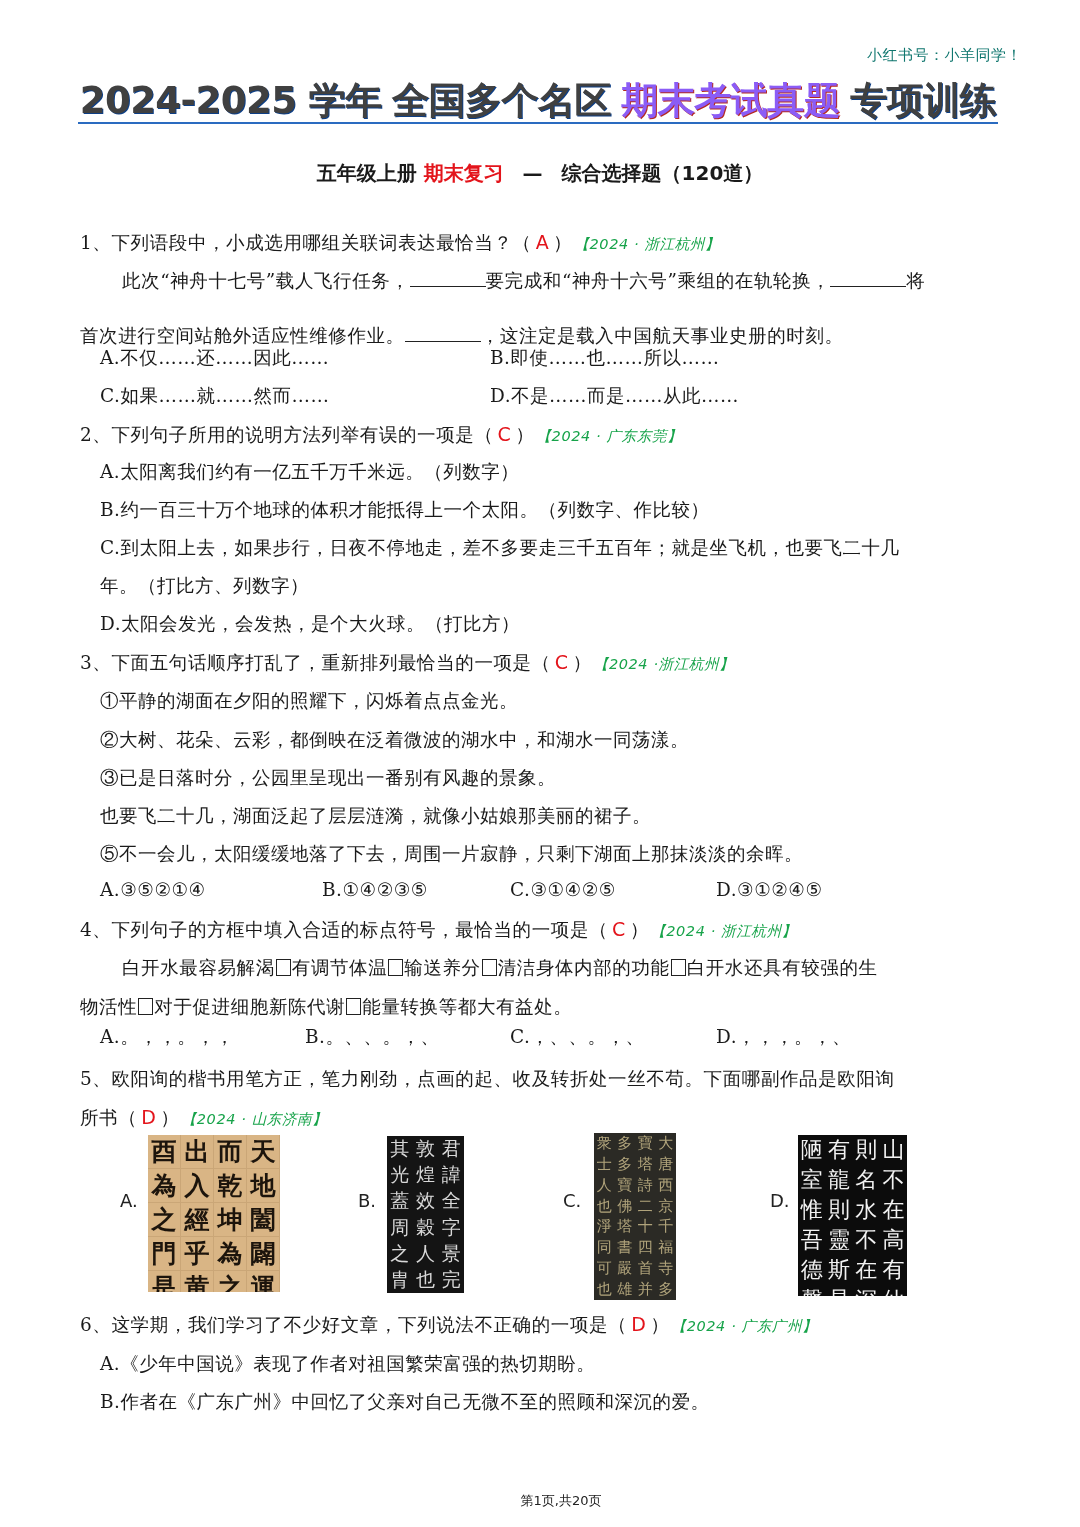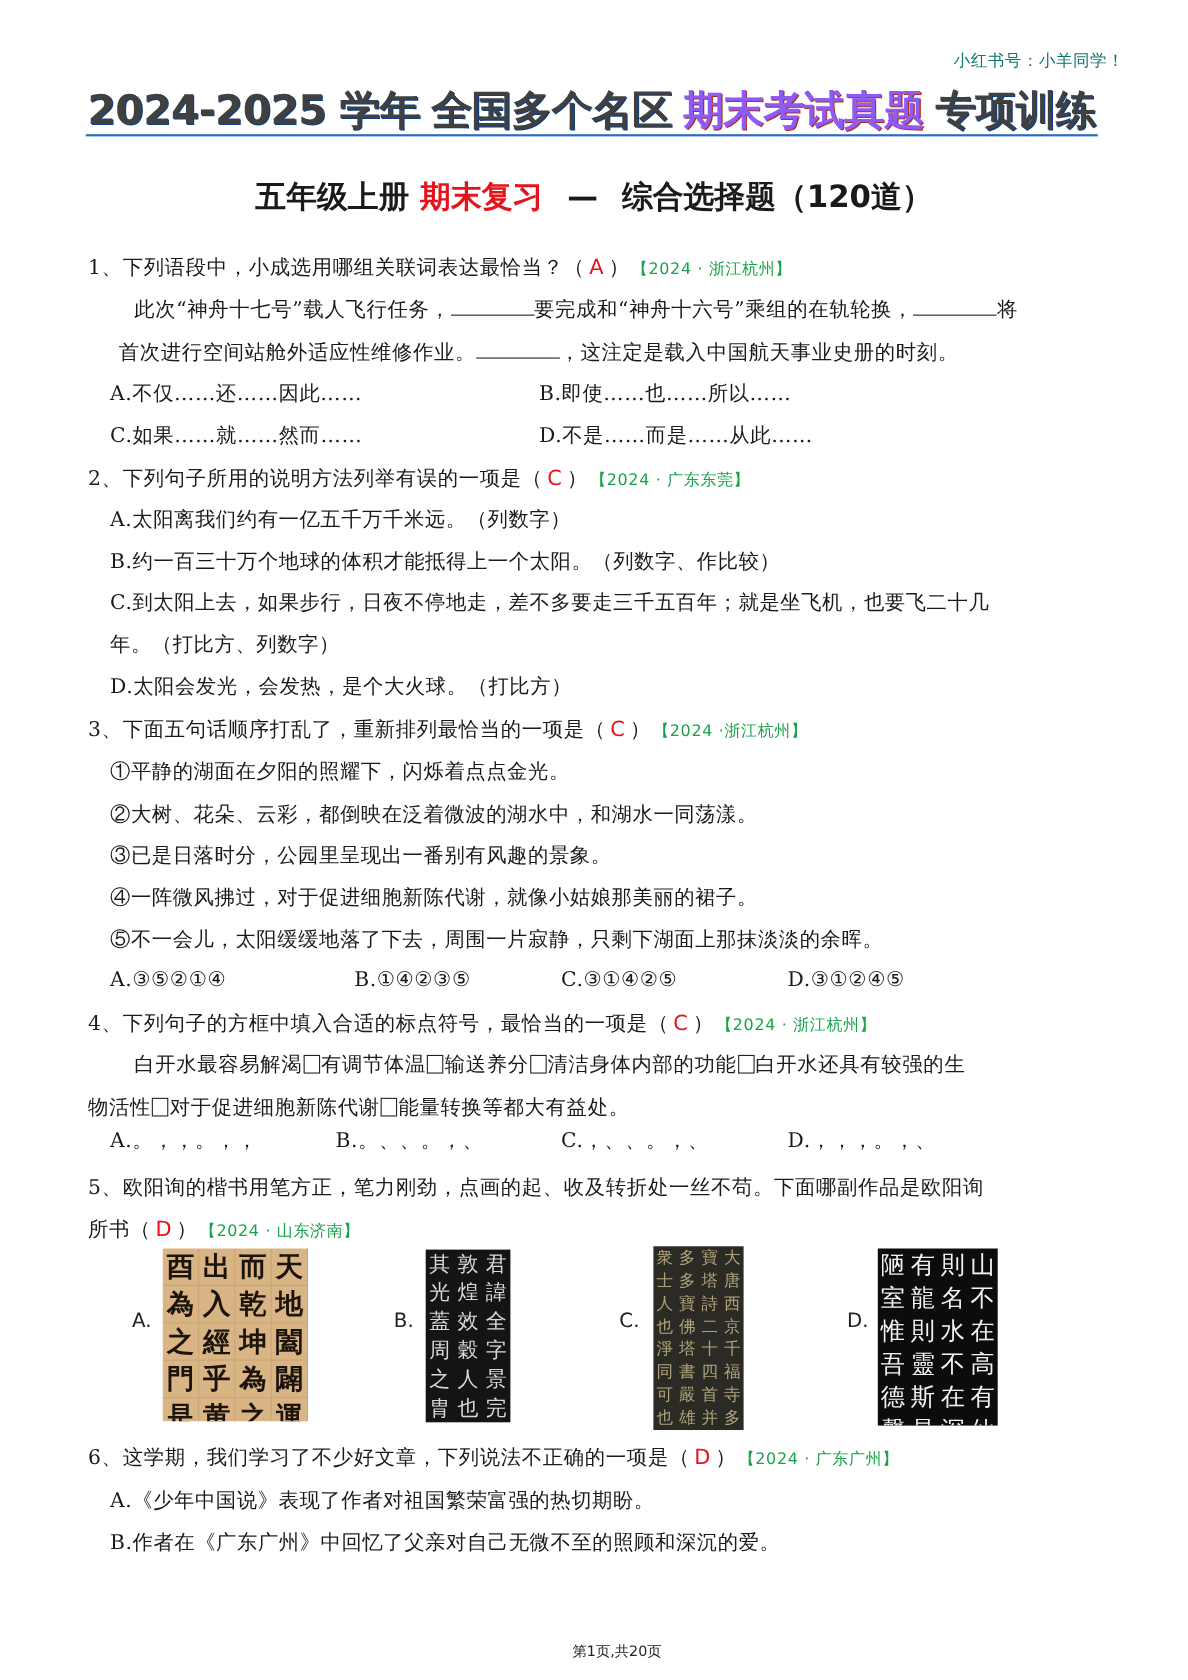--- a/index.html
+++ b/index.html
@@ -7,28 +7,28 @@
   body { position: relative; font-family: "DejaVu Serif", "Liberation Serif", serif; color: #1a1a1a; }
 
   .watermark { position: absolute; top: 46px; right: 58px; font-family: "DejaVu Sans", sans-serif; font-size: 15px; color: #0f766e; letter-spacing: 0.5px; }
 
   .banner { position: absolute; left: 78px; top: 78px; width: 920px; height: 46px; text-align: center; white-space: nowrap; }
   .banner span { font-family: "DejaVu Sans", "Liberation Sans", sans-serif; font-weight: bold; font-size: 37px; line-height: 46px; letter-spacing: -0.5px; }
   .banner .blue { color: #404040; text-shadow: 1px 1px 0 #0d3f86; }
   .banner .red { color: #8b5cf6; text-shadow: 1px 1px 0 #b52a22; }
   .banner-rule { position: absolute; left: 78px; top: 122px; width: 920px; height: 2px; background: #2a6bc0; }
 
-  .subtitle { position: absolute; left: 0; top: 160px; width: 1080px; text-align: center; font-family: "DejaVu Sans", sans-serif; font-weight: bold; font-size: 28px; white-space: nowrap; }
+  .subtitle { position: absolute; left: 0; top: 160px; width: 1080px; text-align: center; font-family: "DejaVu Sans", sans-serif; font-weight: bold; font-size: 20px; white-space: nowrap; }
   .subtitle .red { color: #e3141b; }
   .subtitle .dash { margin: 0 12px; }
 
   .q-line { position: absolute; left: 80px; font-size: 18.5px; white-space: nowrap; letter-spacing: 0.6px; }
   .indent2 { left: 122px; }
   .ans { color: #e3141b; font-family: "DejaVu Sans", sans-serif; font-size: 19px; padding: 0 4px; }
-  .tag { color: #17a34a; font-family: "DejaVu Sans", sans-serif; font-size: 14.5px; margin-left: 2px; }
+  .tag { color: #17a34a; font-family: "DejaVu Sans", sans-serif; font-size: 14.5px; margin-left: 2px; font-style: italic; }
   .blank { display: inline-block; width: 76px; border-bottom: 1.5px solid #222; height: 18px; vertical-align: baseline; }
   .box { display: inline-block; width: 15px; height: 17px; border: 1.2px solid #222; vertical-align: -2px; margin: 0 1px; }
   .opt { position: absolute; font-size: 18.5px; white-space: nowrap; letter-spacing: 0.5px; }
 
   .img-label { position: absolute; font-family: "DejaVu Sans", sans-serif; font-size: 18px; color: #222; }
   .calli { position: absolute; display: grid; overflow: hidden; }
   .calli span { display: flex; align-items: center; justify-content: center; font-family: "DejaVu Serif", serif; font-weight: bold; }
   .calli-a { background: #d9b585; color: #1c140c; grid-template-columns: repeat(4, 1fr); grid-template-rows: repeat(5, 1fr); }
   .calli-a span { font-size: 25px; border-right: 1px solid rgba(120,80,40,0.15); border-bottom: 1px solid rgba(120,80,40,0.15); }
   .calli-b { background: #141414; color: #d8d8d8; grid-template-columns: repeat(3, 1fr); grid-template-rows: repeat(6, 1fr); }
@@ -59,21 +59,21 @@
   <span class="dash">—</span>
   <span>综合选择题（120道）</span>
 </div>
 
 <div class="q-line" style="top:230px;">
   <span>1、</span><span>下列语段中，小成选用哪组关联词表达最恰当？</span>（<span class="ans">A</span>）<span class="tag">【2024 · 浙江杭州】</span>
 </div>
 <div class="q-line indent2" style="top:268px;">
   <span>此次“神舟十七号”载人飞行任务，</span><span class="blank"></span><span>要完成和“神舟十六号”乘组的在轨轮换，</span><span class="blank"></span><span>将</span>
 </div>
-<div class="q-line" style="top:307px;margin-left:28px;">
+<div class="q-line" style="top:323px;">
   <span>首次进行空间站舱外适应性维修作业。</span><span class="blank"></span><span>，这注定是载入中国航天事业史册的时刻。</span>
 </div>
 <div class="opt" style="left:100px; top:345px;">A.不仅……还……因此……</div>
 <div class="opt" style="left:490px; top:345px;">B.即使……也……所以……</div>
 <div class="opt" style="left:100px; top:383px;">C.如果……就……然而……</div>
 <div class="opt" style="left:490px; top:383px;">D.不是……而是……从此……</div>
 
 <div class="q-line" style="top:422px;">
   <span>2、</span><span>下列句子所用的说明方法列举有误的一项是</span>（<span class="ans">C</span>）<span class="tag">【2024 · 广东东莞】</span>
 </div>
@@ -82,21 +82,21 @@
 <div class="opt" style="left:100px; top:535px;">C.到太阳上去，如果步行，日夜不停地走，差不多要走三千五百年；就是坐飞机，也要飞二十几</div>
 <div class="opt" style="left:100px; top:573px;">年。（打比方、列数字）</div>
 <div class="opt" style="left:100px; top:611px;">D.太阳会发光，会发热，是个大火球。（打比方）</div>
 
 <div class="q-line" style="top:650px;">
   <span>3、</span><span>下面五句话顺序打乱了，重新排列最恰当的一项是</span>（<span class="ans">C</span>）<span class="tag">【2024 ·浙江杭州】</span>
 </div>
 <div class="opt" style="left:100px; top:688px;">①平静的湖面在夕阳的照耀下，闪烁着点点金光。</div>
 <div class="opt" style="left:100px; top:727px;">②大树、花朵、云彩，都倒映在泛着微波的湖水中，和湖水一同荡漾。</div>
 <div class="opt" style="left:100px; top:765px;">③已是日落时分，公园里呈现出一番别有风趣的景象。</div>
-<div class="opt" style="left:100px; top:803px;">④一阵微风拂过，对于促进细胞新陈代谢，就像小姑娘那美丽的裙子。</div>
+<div class="opt" style="left:100px; top:803px;">也要飞二十几，湖面泛起了层层涟漪，就像小姑娘那美丽的裙子。</div>
 <div class="opt" style="left:100px; top:841px;">⑤不一会儿，太阳缓缓地落了下去，周围一片寂静，只剩下湖面上那抹淡淡的余晖。</div>
 <div class="opt" style="left:100px; top:879px;">A.③⑤②①④</div>
 <div class="opt" style="left:322px; top:879px;">B.①④②③⑤</div>
 <div class="opt" style="left:510px; top:879px;">C.③①④②⑤</div>
 <div class="opt" style="left:716px; top:879px;">D.③①②④⑤</div>
 
 <div class="q-line" style="top:917px;">
   <span>4、</span><span>下列句子的方框中填入合适的标点符号，最恰当的一项是</span>（<span class="ans">C</span>）<span class="tag">【2024 · 浙江杭州】</span>
 </div>
 <div class="q-line indent2" style="top:955px;">

